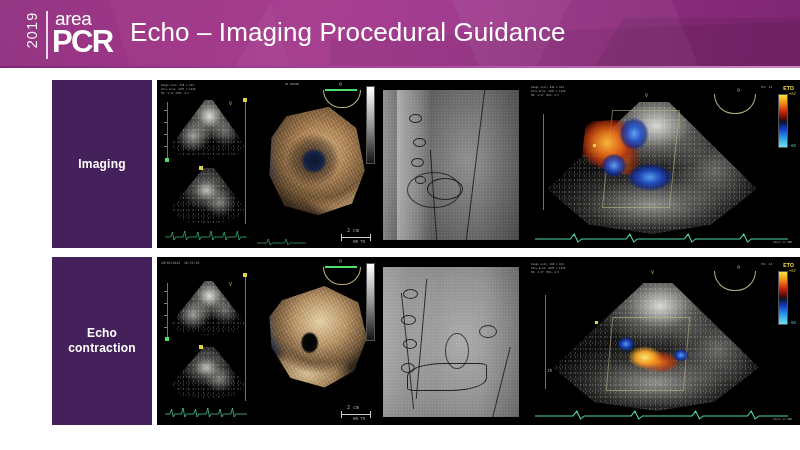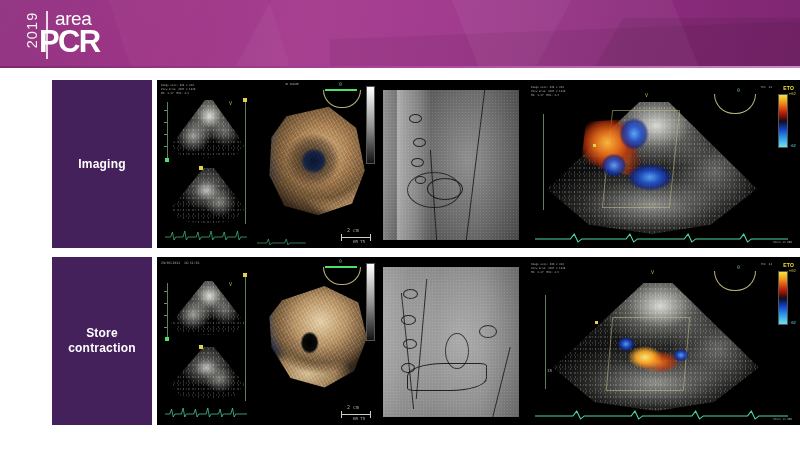--- a/index.html
+++ b/index.html
@@ -37,21 +37,21 @@
     transform:rotate(-90deg);transform-origin:center center;
     color:#ffffff;opacity:.93;font-size:14.5px;letter-spacing:1.1px;
     font-weight:400;text-align:center;
   }
   .logo-sep{position:absolute;left:32px;top:5px;width:1.5px;height:48px;background:rgba(255,255,255,.8);}
   .euro{
     position:absolute;left:41px;top:3px;color:#fff;font-size:19px;
     font-weight:400;letter-spacing:-.4px;line-height:19px;
   }
   .pcr{
-    position:absolute;left:25px;top:20px;color:#fff;font-size:31px;
+    position:absolute;left:38px;top:20px;color:#fff;font-size:31px;
     font-weight:700;letter-spacing:-1.6px;line-height:31px;
   }
   .title{
     position:absolute;left:130px;top:17px;color:#fff;
     font-size:26px;font-weight:400;letter-spacing:.1px;white-space:nowrap;
   }
 
   
   .row{position:absolute;left:52px;height:168px;}
   .row-top{top:80px;}
@@ -206,20 +206,21 @@
     <div class="facet f4"></div>
     <div class="facet f5"></div>
 
     <div class="logo">
       <div class="yr">2019</div>
       <div class="logo-sep"></div>
       <div class="euro">area</div>
       <div class="pcr">PCR</div>
     </div>
 
+    <div class="title">Echo – Imaging Procedural Guidance</div>
   </div>
   <div class="hdr-underline"></div>
 
   <div class="row row-top">
     <div class="rowlabel">Imaging</div>
 
     <div class="panels">
 
       <div class="panel p1">
         <div class="mtext" style="left:4px;top:4px;">Image size: 636 x 434</div>
@@ -314,21 +315,21 @@
         <svg class="ecg" style="left:10px;bottom:4px;width:92%;height:14px;" viewBox="0 0 200 14" preserveAspectRatio="none">
           <path d="M0 9 L28 9 L31 4 L34 12 L37 9 L72 9 L75 4 L78 12 L81 9 L118 9 L121 4 L124 12 L127 9 L162 9 L165 4 L168 12 L171 9 L200 9" fill="none" stroke="#4fd6a0" stroke-width="0.9"></path>
         </svg>
         <div class="mtext" style="right:8px;bottom:4px;">Store in HDD</div>
       </div>
 
     </div>
   </div>
 
   <div class="row row-bot">
-    <div class="rowlabel">Store contraction</div>
+    <div class="rowlabel">Echo contraction</div>
 
     <div class="panels">
 
       <div class="panel p1">
         <div class="mtext" style="left:4px;top:5px;font-size:3.2px;">29/05/2012  16:51:56</div>
         <div class="bp-sector sector-a" style="top:24px;height:54px;">
             <div class="speckle"></div>
           </div>
         <div class="bp-sector sector-b" style="top:90px;height:52px;">
             <div class="speckle"></div>

